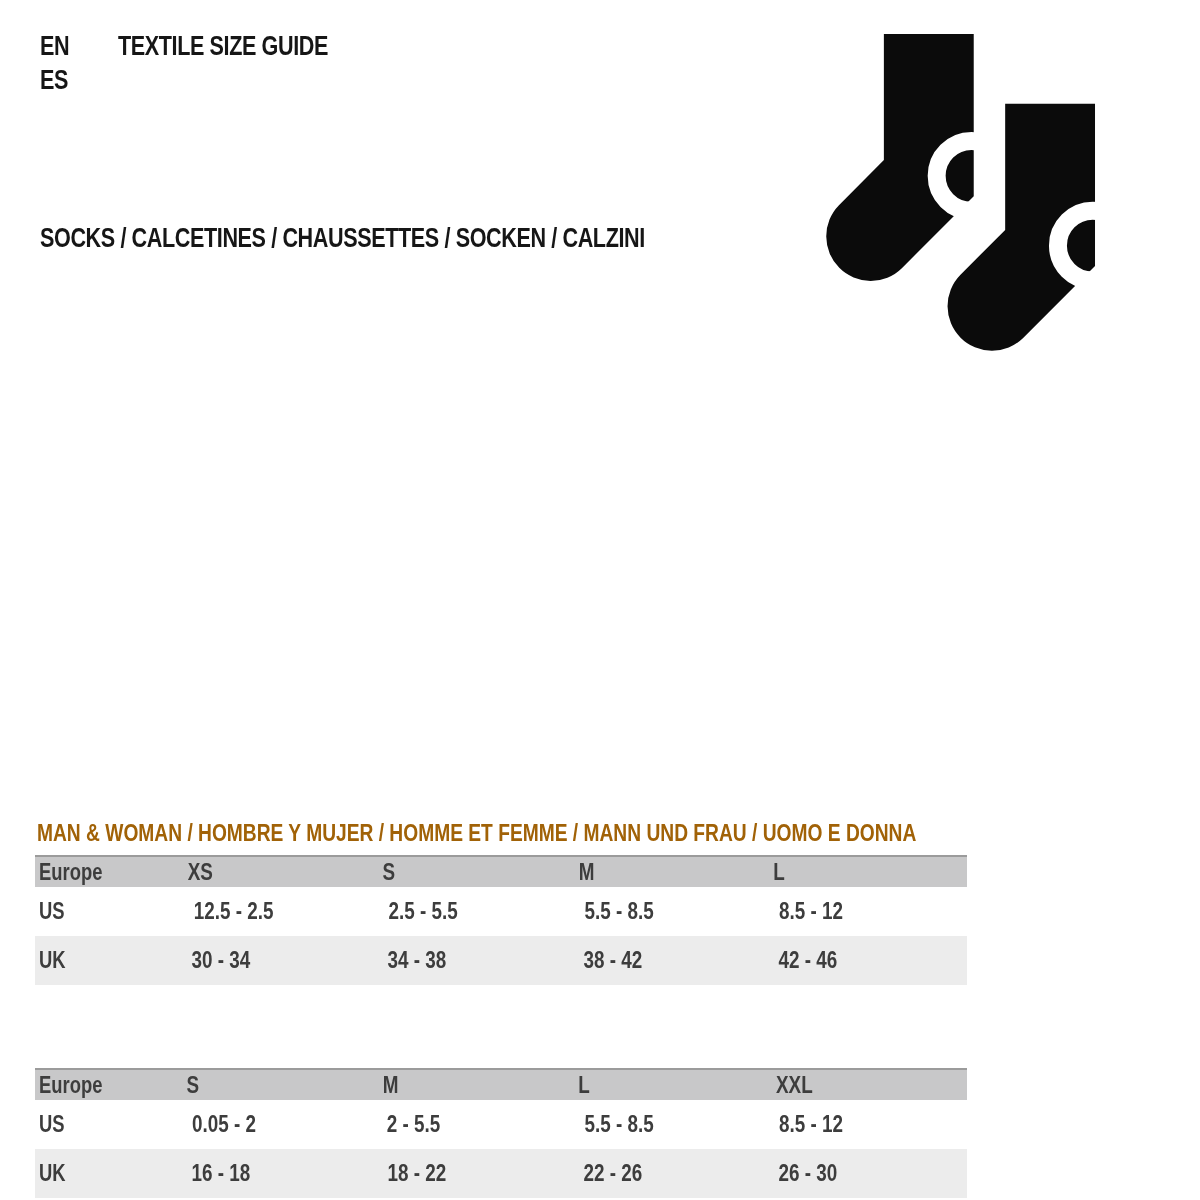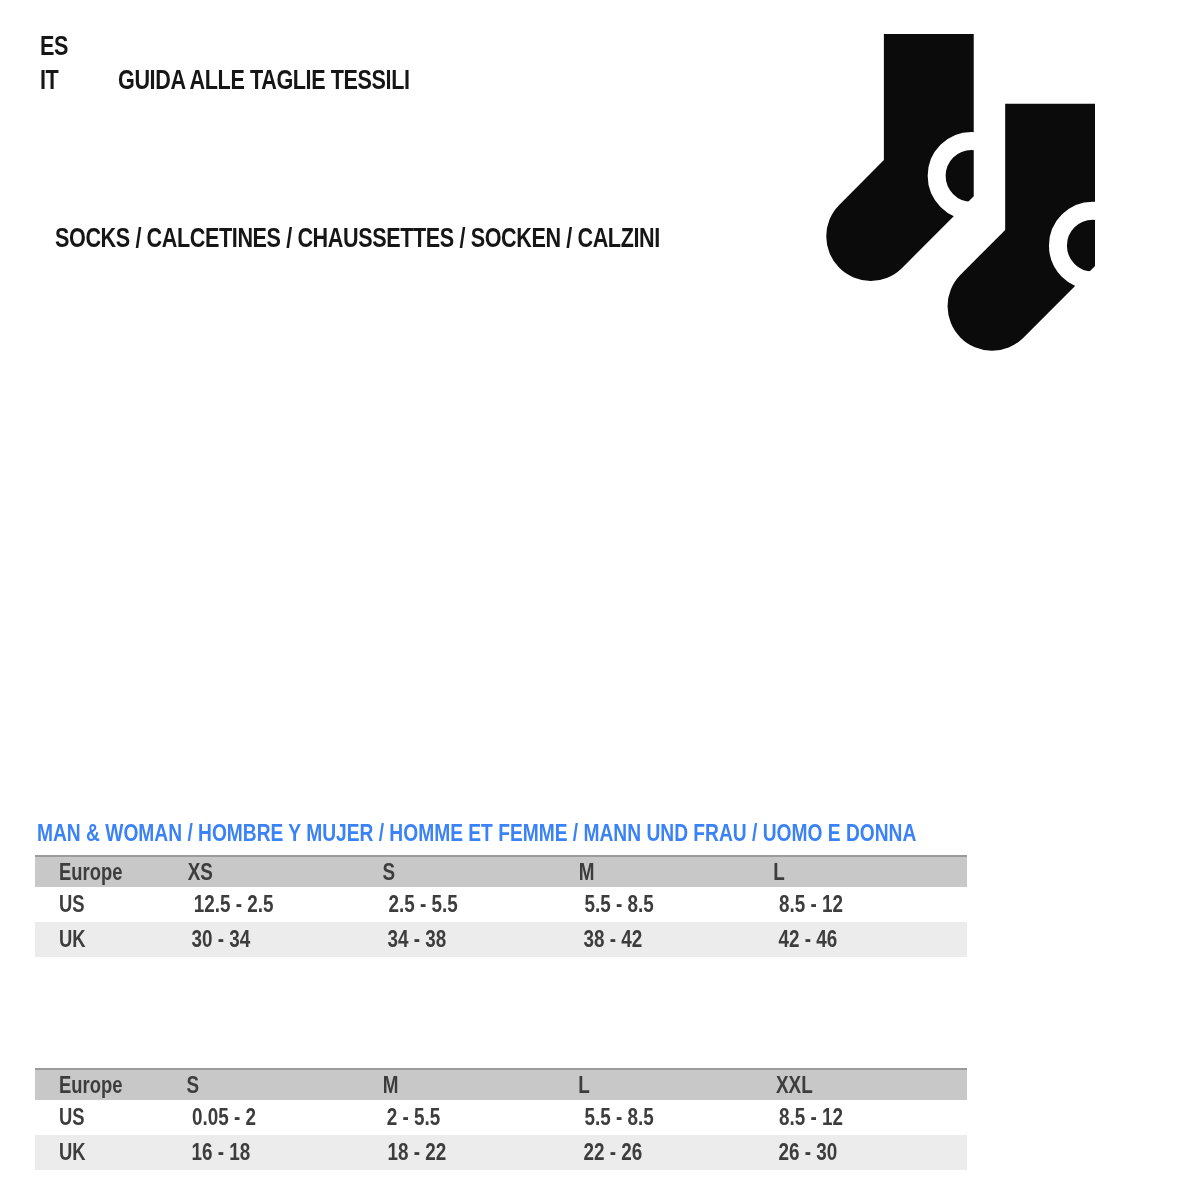--- a/index.html
+++ b/index.html
@@ -18,29 +18,29 @@
   .cx-l { display: inline-block; transform: scaleX(0.80); transform-origin: 0 50%; white-space: nowrap; }
   .cx-c { display: inline-block; transform: scaleX(0.82); transform-origin: 50% 50%; white-space: nowrap; }
 
   
   .lang-block { position: absolute; left: 40px; top: 29px; }
   .lang-row { display: flex; height: 34px; line-height: 34px; }
   .lang-code { width: 78px; font-size: 27px; letter-spacing: -0.5px; }
   .lang-title { font-size: 27px; letter-spacing: -0.5px; }
 
   .subtitle {
-    position: absolute; left: 55px; top: 221px;
+    position: absolute; left: 40px; top: 221px;
     font-size: 27px; line-height: 34px; letter-spacing: -0.5px;
   }
 
   
   .socks-icon { position: absolute; left: 812px; top: 34px; }
 
   
-  .tbl-title { position: absolute; left: 37px; font-size: 24px; line-height: 28px; color: #3b82f6; }
+  .tbl-title { position: absolute; left: 37px; font-size: 24px; line-height: 28px; color: #a16207; }
   .title-1 { top: 819px; }
   .title-2 { top: 1032px; }
 
   .size-table {
     position: absolute; left: 35px;
     width: 932px;
     border-collapse: collapse;
     table-layout: fixed;
     font-size: 23px;
     color: #3d3d3d;
@@ -52,36 +52,36 @@
     font-weight: 700;
     text-align: left;
     vertical-align: middle;
     overflow: hidden;
   }
   .size-table th {
     height: 31px;
     background: #c8c8c9;
     border-top: 2px solid #9b9b9b;
   }
-  .size-table td { height: 35px; }
-  .size-table .col-label { text-align: left; padding-left: 24px; }
+  .size-table td { height: 49px; }
+  .size-table .col-label { text-align: left; padding-left: 4px; }
   .size-table tr.row-alt td { background: #ececec; }
 </style>
 </head>
 <body>
 
 <div class="page">
 
   <div class="lang-block">
     <div class="lang-row">
-      <span class="lang-code"><span class="cx-l">ES</span></span>
+      <span class="lang-code"><span class="cx-l">EN</span></span>
+      <span class="lang-title"><span class="cx-l">TEXTILE SIZE GUIDE</span></span>
     </div>
     <div class="lang-row">
-      <span class="lang-code"><span class="cx-l">IT</span></span>
-      <span class="lang-title"><span class="cx-l">GUIDA ALLE TAGLIE TESSILI</span></span>
+      <span class="lang-code"><span class="cx-l">ES</span></span>
     </div>
   </div>
 
   <div class="subtitle">
     <span class="cx-l">SOCKS / CALCETINES / CHAUSSETTES / SOCKEN / CALZINI</span>
   </div>
 
   <svg class="socks-icon" width="292" height="322" viewBox="0 0 130 143" preserveAspectRatio="none" xmlns="http://www.w3.org/2000/svg" aria-hidden="true">
     <g fill="#0b0b0b">
       <path d="M32,0 H72 V72 L40,104 A19.8,19.8 0 0 1 12,76 L32,56 Z"></path>

